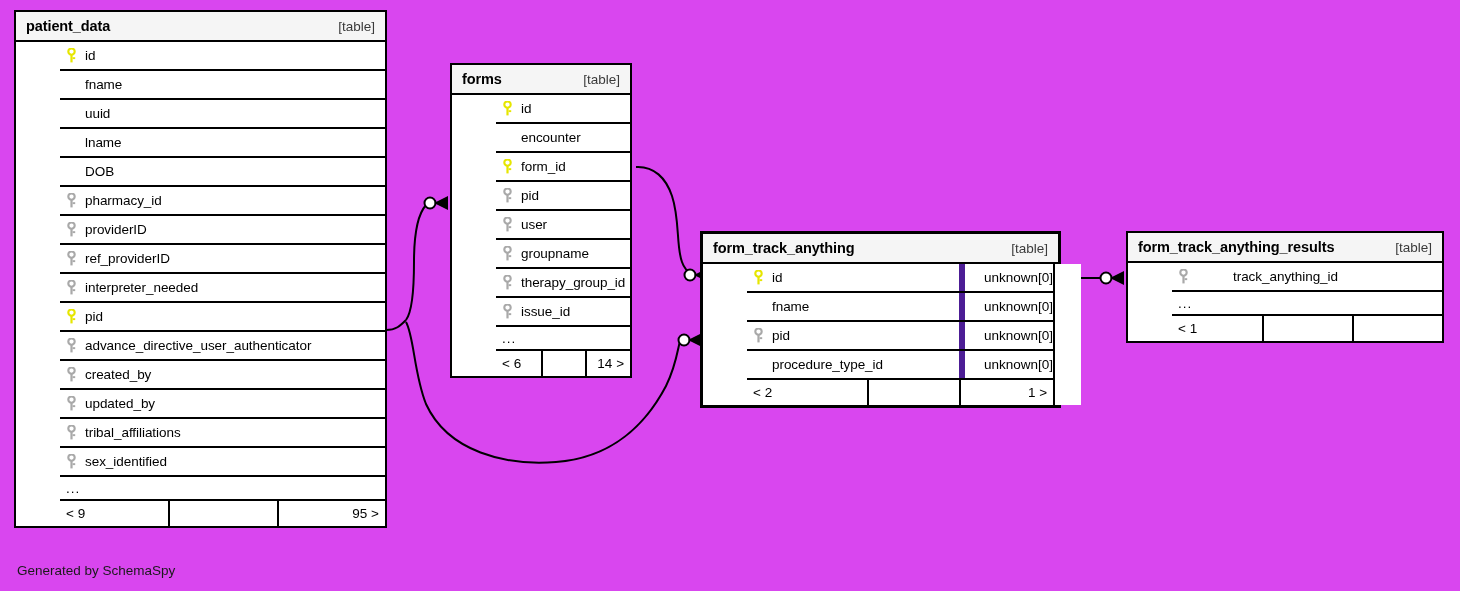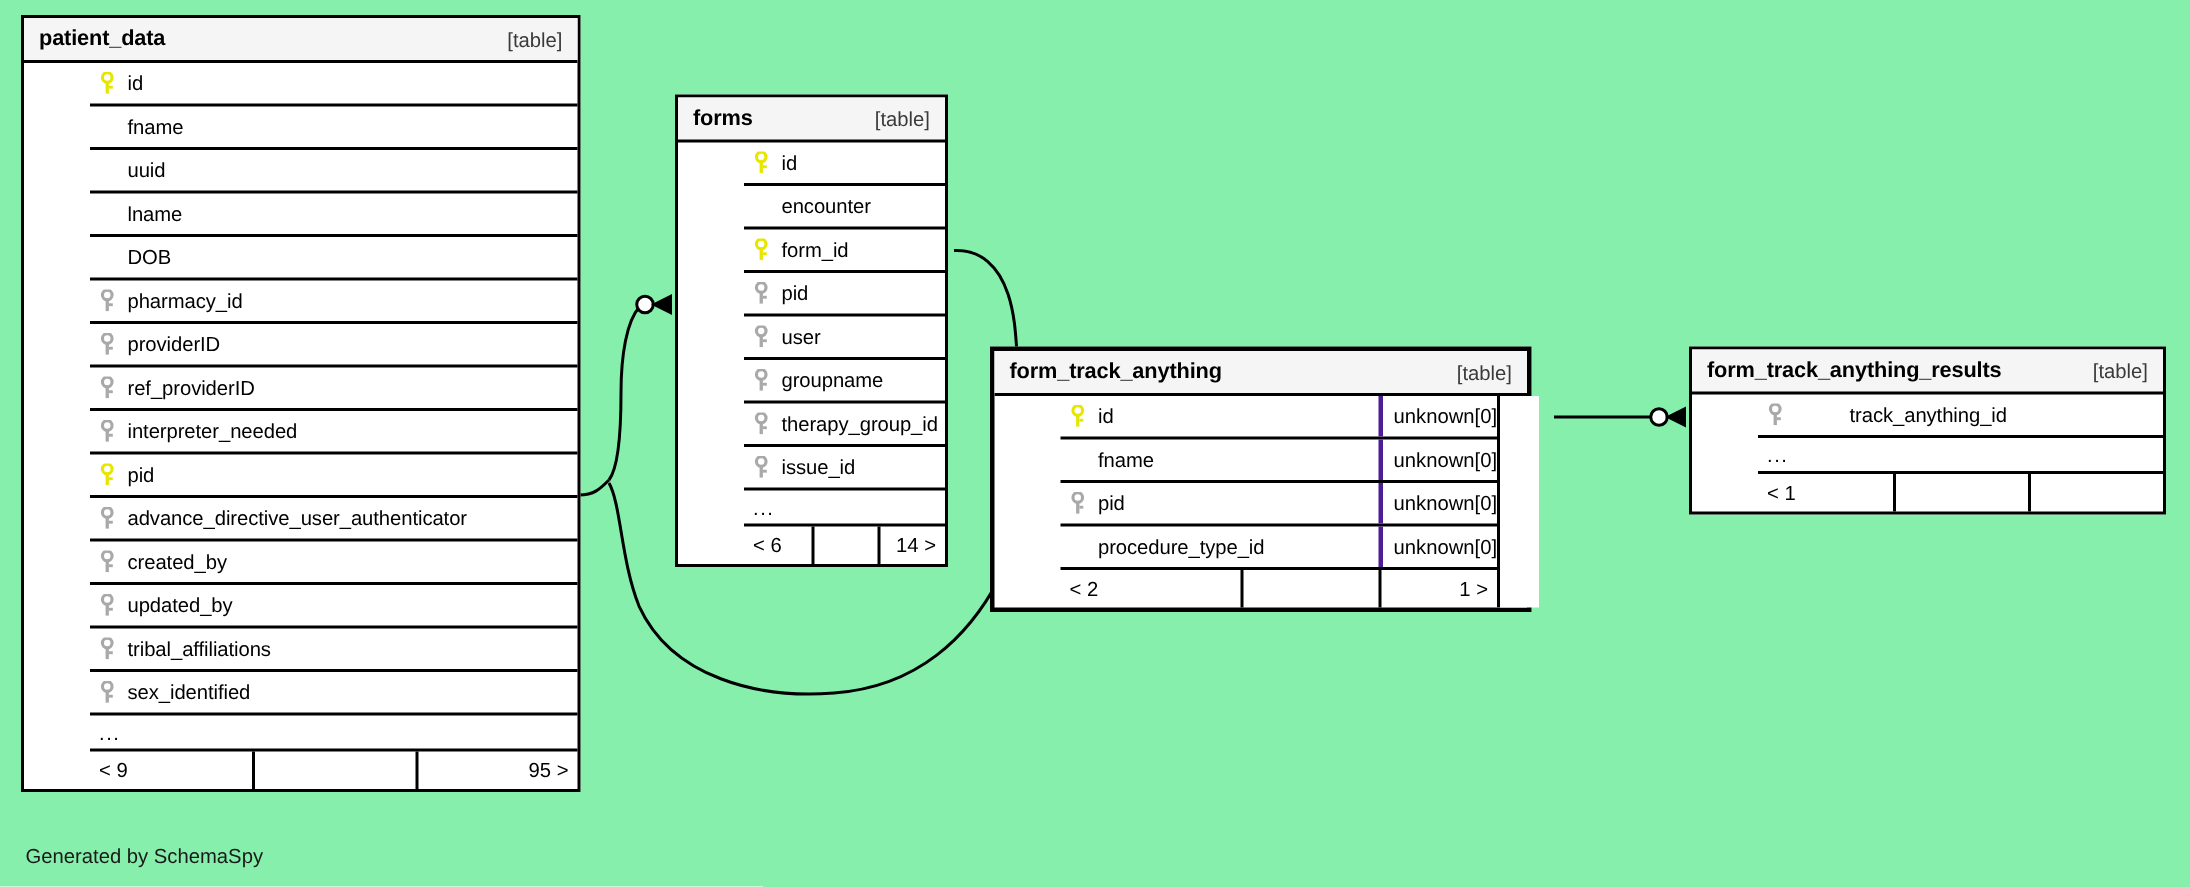--- a/index.html
+++ b/index.html
@@ -11,21 +11,21 @@
   body {
     font-family: "Liberation Sans", "DejaVu Sans", sans-serif;
     color: #000000;
     -webkit-font-smoothing: antialiased;
   }
   #canvas {
     position: relative;
     width: 1460px;
     height: 591px;
     overflow: hidden;
-    background: #86efac;
+    background: #d946ef;
   }
   #edge-layer {
     position: absolute;
     left: 0;
     top: 0;
     width: 1460px;
     height: 591px;
     pointer-events: none;
   }
 
@@ -86,22 +86,22 @@
     display: flex;
     align-items: center;
     flex: 1 1 auto;
     padding-left: 6px;
     box-sizing: border-box;
     min-width: 0;
   }
   .col-type {
     display: flex;
     align-items: center;
-    border-left: 3px solid #4c1d95;
-    padding-left: 7px;
+    border-left: 6px solid #4c1d95;
+    padding-left: 19px;
     box-sizing: border-box;
     font-size: 13.5px;
     white-space: nowrap;
   }
 
   .keyslot {
     width: 19px;
     min-width: 19px;
     display: flex;
     align-items: center;
@@ -477,21 +477,21 @@
       </div>
       <div class="more-row">...</div>
       <div class="tbl-footer">
         <div class="foot-cell left">&lt; 6</div>
         <div class="foot-cell"></div>
         <div class="foot-cell right">14 &gt;</div>
       </div>
     </div>
   </div>
 
-  <div class="table-node focused" id="node-fta" style="left:660px; top:231px; width:361px;">
+  <div class="table-node focused" id="node-fta" style="left:700px; top:231px; width:361px;">
     <div class="tbl-header">
       <span class="tbl-name">form_track_anything</span>
       <span class="tbl-tag">[table]</span>
     </div>
     <div class="node-split">
       <div class="tbl-body">
         <div class="col-row">
           <div class="col-main" style="flex:0 0 212px;">
             <span class="keyslot">
               <svg class="key-icon" width="11" height="15" viewBox="0 0 11 15">

